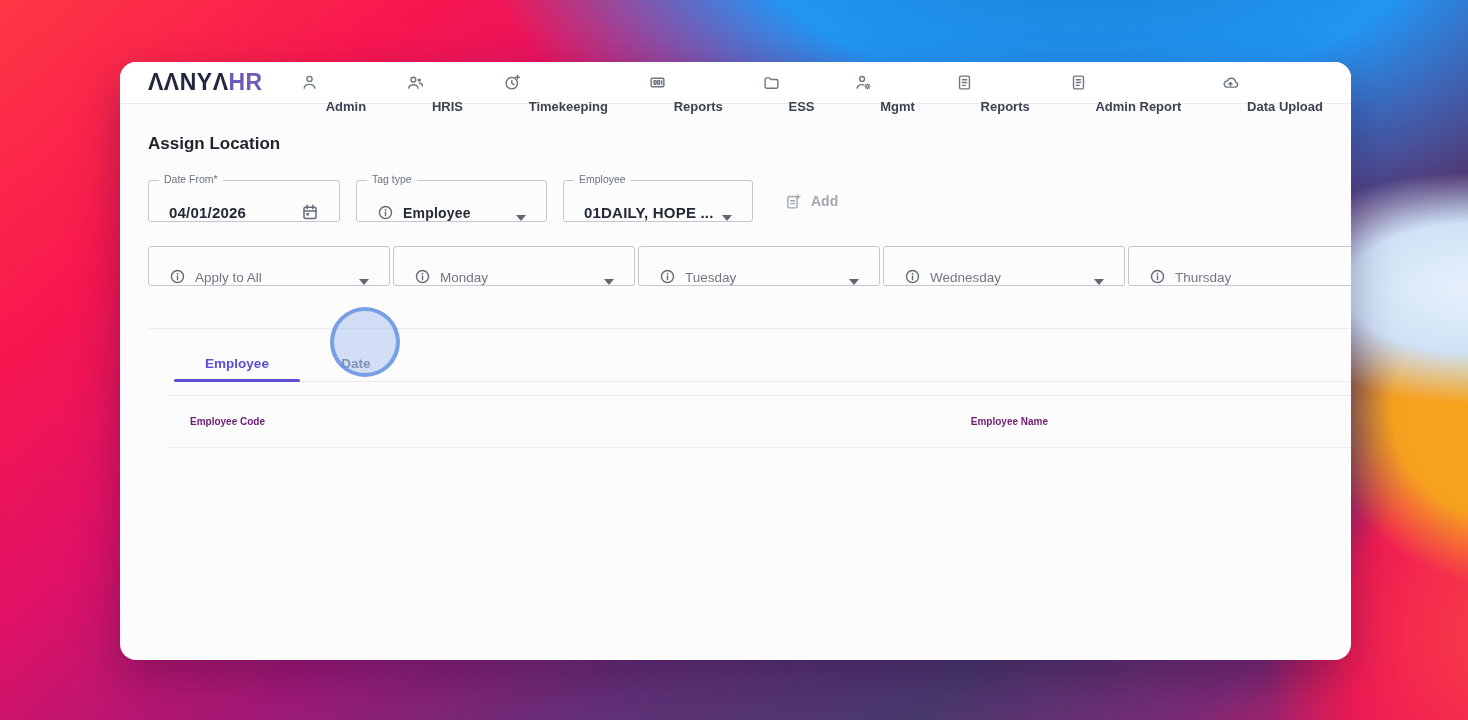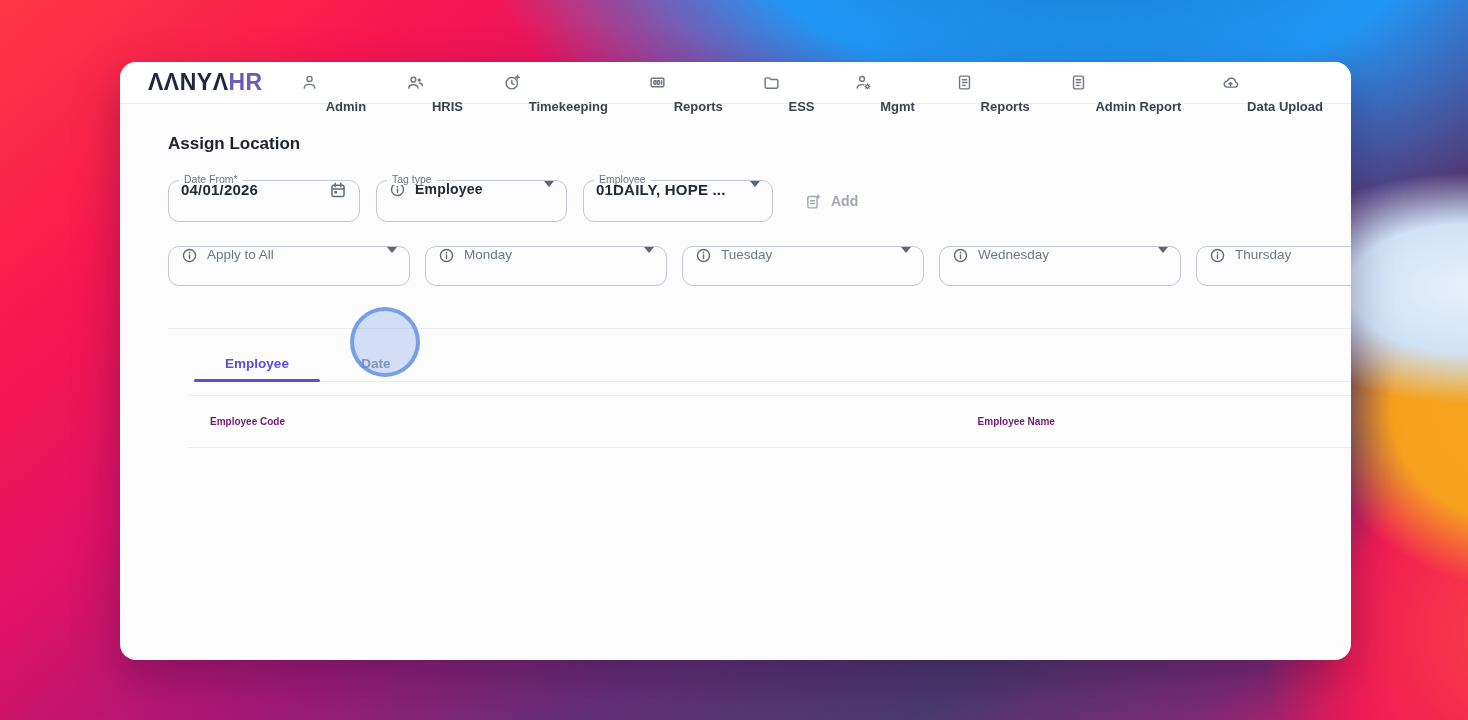--- a/index.html
+++ b/index.html
@@ -24,27 +24,27 @@
     display:flex; align-items:center; padding:0 28px;
   }
   .logo { font-size:23px; font-weight:700; letter-spacing:.5px; white-space:nowrap; }
   .logo .lg1 { color:#23263f; }
   .logo .lg2 { color:#6f5bb5; }
   .nav-items { flex:1; display:flex; justify-content:space-between; align-items:center; margin-left:38px; }
   .nav-item { display:flex; align-items:center; gap:8px; cursor:pointer; }
   .nav-item svg { width:17px; height:17px; stroke:#6f7680; fill:none; stroke-width:2; stroke-linecap:round; stroke-linejoin:round; }
   .nav-item .lbl { font-size:13px; font-weight:700; color:#3c4350; white-space:nowrap;margin-top:48px; }
   
-  .content { position:relative; padding:0 28px;margin-left:20px; }
+  .content { position:relative; padding:0 28px; }
   .page-title { margin-top:30px; font-size:17px; font-weight:700; color:#20242e; }
   .row1 { margin-top:26px; display:flex; align-items:center; gap:16px; }
-  .row2 { margin-top:24px; display:flex; gap:15px; }
+  .row2 { margin-top:24px; display:flex; gap:3px; }
   .field {
-    position:relative; height:42px; border:1.5px solid #c3c7cf; border-radius:11px;
-    display:flex; align-items:flex-start; padding:0 12px; background:transparent; cursor:pointer;
+    position:relative; height:42px; border:1.5px solid #c3c7cf; border-radius:3px;
+    display:flex; align-items:flex-end; padding:0 20px; background:transparent; cursor:pointer;
   }
   .field .flabel {
     position:absolute; top:-8px; left:10px; font-size:10.5px; color:#6c737e;
     background:#fcfcfd; padding:0 5px; white-space:nowrap;
   }
   .field .fvalue { font-size:15px; font-weight:700; color:#242a35; letter-spacing:.2px; white-space:nowrap; overflow:hidden; }
   .field .fvalue-plain { font-size:13.5px; font-weight:400; color:#707783; white-space:nowrap; }
   .w-date { width:192px; }
   .w-tag  { width:191px; }
   .w-emp  { width:190px; }

